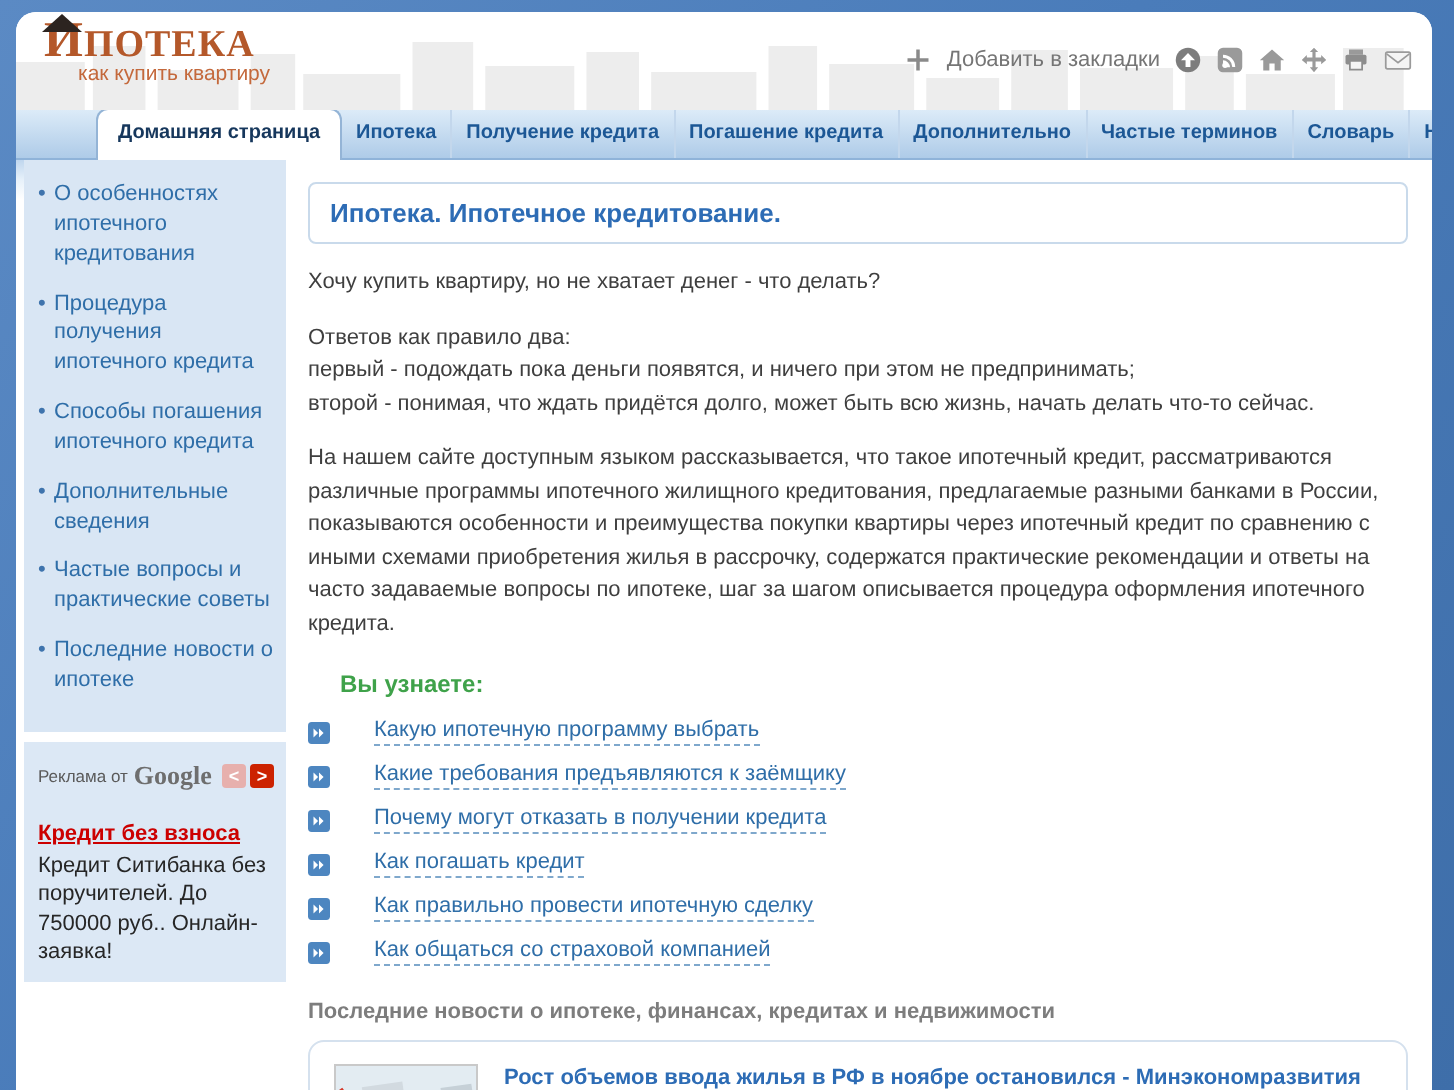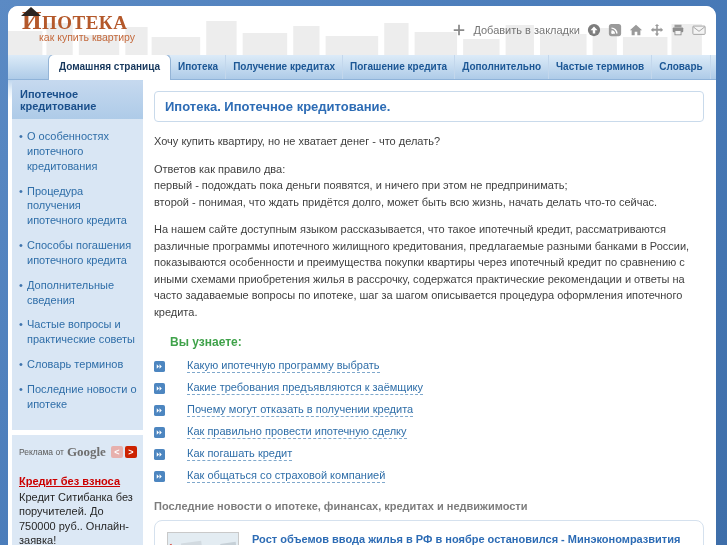--- a/index.html
+++ b/index.html
@@ -153,39 +153,37 @@
             <rect x="1" y="3.5" width="14" height="9.5" rx="1" fill="#f4f4f4" stroke="#9a9a9a"></rect>
             <path d="M1.5 4.5L8 9.5l6.5-5" fill="none" stroke="#9a9a9a"></path>
           </svg>
       </span>
     </div>
   </div>
 
   <div class="tabbar">
     <div class="tab active">Домашняя страница</div>
     <div class="tab">Ипотека</div>
-    <div class="tab">Получение кредитах</div>
+    <div class="tab">Получение кредита</div>
     <div class="tab">Погашение кредита</div>
     <div class="tab">Дополнительно</div>
     <div class="tab">Частые терминов</div>
     <div class="tab">Словарь</div>
     <div class="tab">Новости</div>
   </div>
 
   <div class="content">
 
     <div class="sidebar">
-      <div class="menu-title">Ипотечное кредитование</div>
       <div class="menu-list">
         <div class="menu-item">О особенностях ипотечного кредитования</div>
         <div class="menu-item">Процедура получения ипотечного кредита</div>
         <div class="menu-item">Способы погашения ипотечного кредита</div>
         <div class="menu-item">Дополнительные сведения</div>
         <div class="menu-item">Частые вопросы и практические советы</div>
-        <div class="menu-item">Словарь терминов</div>
         <div class="menu-item">Последние новости о ипотеке</div>
       </div>
       <div class="ads-box">
         <div class="ads-header">
           <span class="ads-label">Реклама от</span>
           <span class="ads-brand">Google</span>
           <span class="ads-arrows">
             <span class="arr prev">&lt;</span>
             <span class="arr next">&gt;</span>
           </span>
@@ -233,28 +231,28 @@
             <rect width="12" height="12" rx="2" fill="#4d86c0"></rect>
             <path d="M3 3.5L5.5 6 3 8.5zM6 3.5L8.5 6 6 8.5z" fill="#fff"></path>
           </svg>
         <span class="learn-a">Почему могут отказать в получении кредита</span>
       </div>
       <div class="learn-row">
         <svg class="arrow-ico" viewBox="0 0 12 12">
             <rect width="12" height="12" rx="2" fill="#4d86c0"></rect>
             <path d="M3 3.5L5.5 6 3 8.5zM6 3.5L8.5 6 6 8.5z" fill="#fff"></path>
           </svg>
+        <span class="learn-a">Как погашать кредит</span>
+      </div>
+      <div class="learn-row">
+        <svg class="arrow-ico" viewBox="0 0 12 12">
+            <rect width="12" height="12" rx="2" fill="#4d86c0"></rect>
+            <path d="M3 3.5L5.5 6 3 8.5zM6 3.5L8.5 6 6 8.5z" fill="#fff"></path>
+          </svg>
         <span class="learn-a">Как правильно провести ипотечную сделку</span>
-      </div>
-      <div class="learn-row">
-        <svg class="arrow-ico" viewBox="0 0 12 12">
-            <rect width="12" height="12" rx="2" fill="#4d86c0"></rect>
-            <path d="M3 3.5L5.5 6 3 8.5zM6 3.5L8.5 6 6 8.5z" fill="#fff"></path>
-          </svg>
-        <span class="learn-a">Как погашать кредит</span>
       </div>
       <div class="learn-row">
         <svg class="arrow-ico" viewBox="0 0 12 12">
             <rect width="12" height="12" rx="2" fill="#4d86c0"></rect>
             <path d="M3 3.5L5.5 6 3 8.5zM6 3.5L8.5 6 6 8.5z" fill="#fff"></path>
           </svg>
         <span class="learn-a">Как общаться со страховой компанией</span>
       </div>
 
       <div class="news-title">Последние новости о ипотеке, финансах, кредитах и недвижимости</div>

